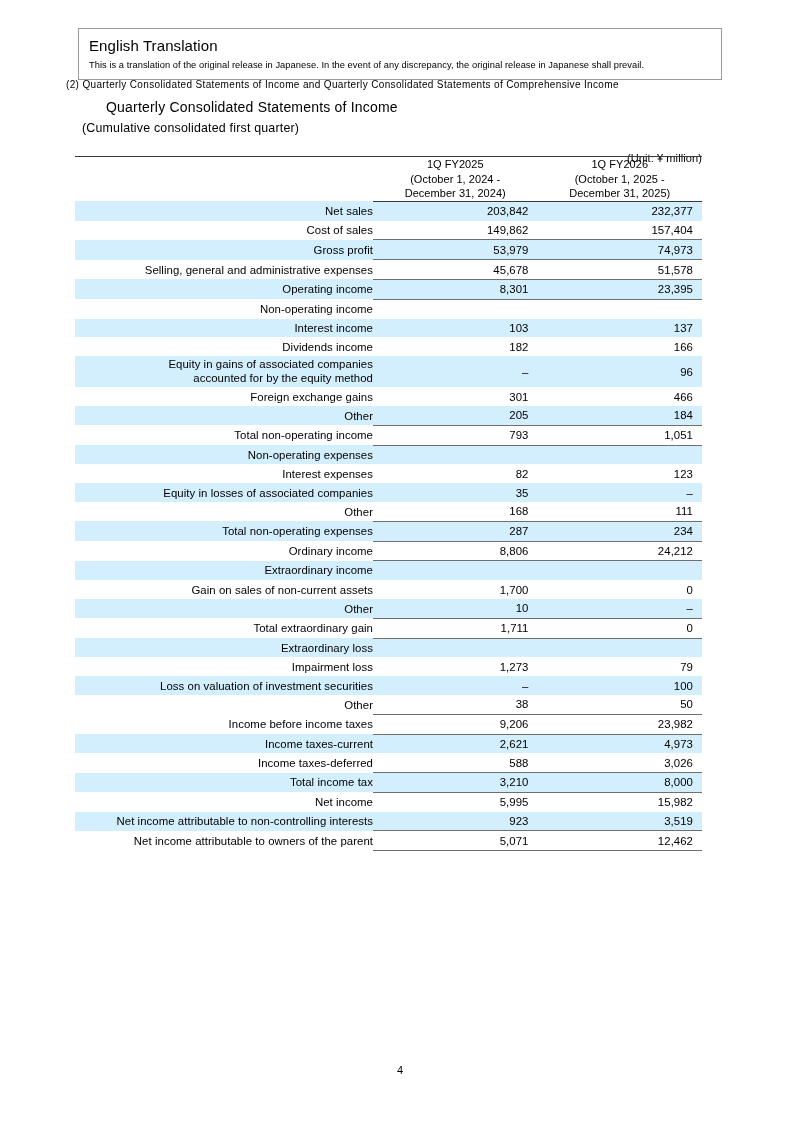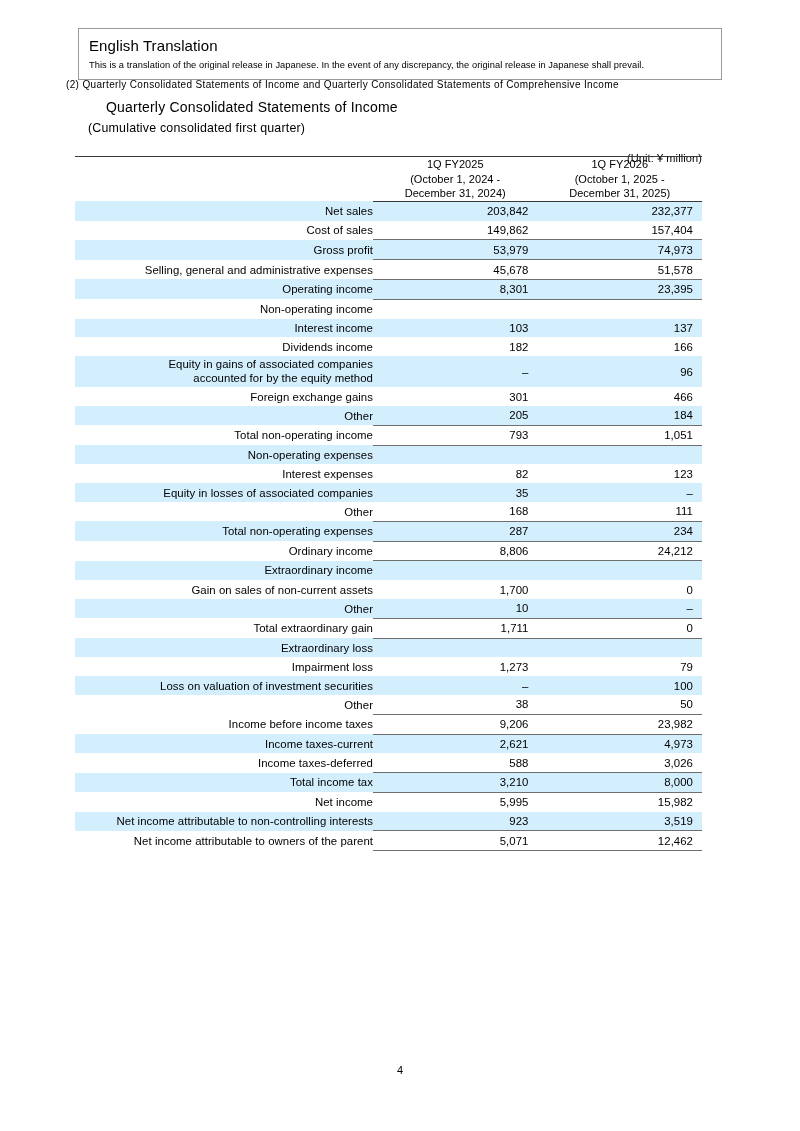--- a/index.html
+++ b/index.html
@@ -63,21 +63,21 @@
     font-size: 14px;
     line-height: 21px;
     letter-spacing: 0.2px;
     margin-left: 40px;
     margin-top: 2px;
   }
   .heading-sub2 {
     font-size: 12.4px;
     line-height: 21px;
     letter-spacing: 0.2px;
-    margin-left: 22px;
+    margin-left: 16px;
   }
 
   .unit-label {
     position: absolute;
     right: 98px;
     top: 152px;
     font-size: 11px;
     letter-spacing: 0.1px;
   }
 

